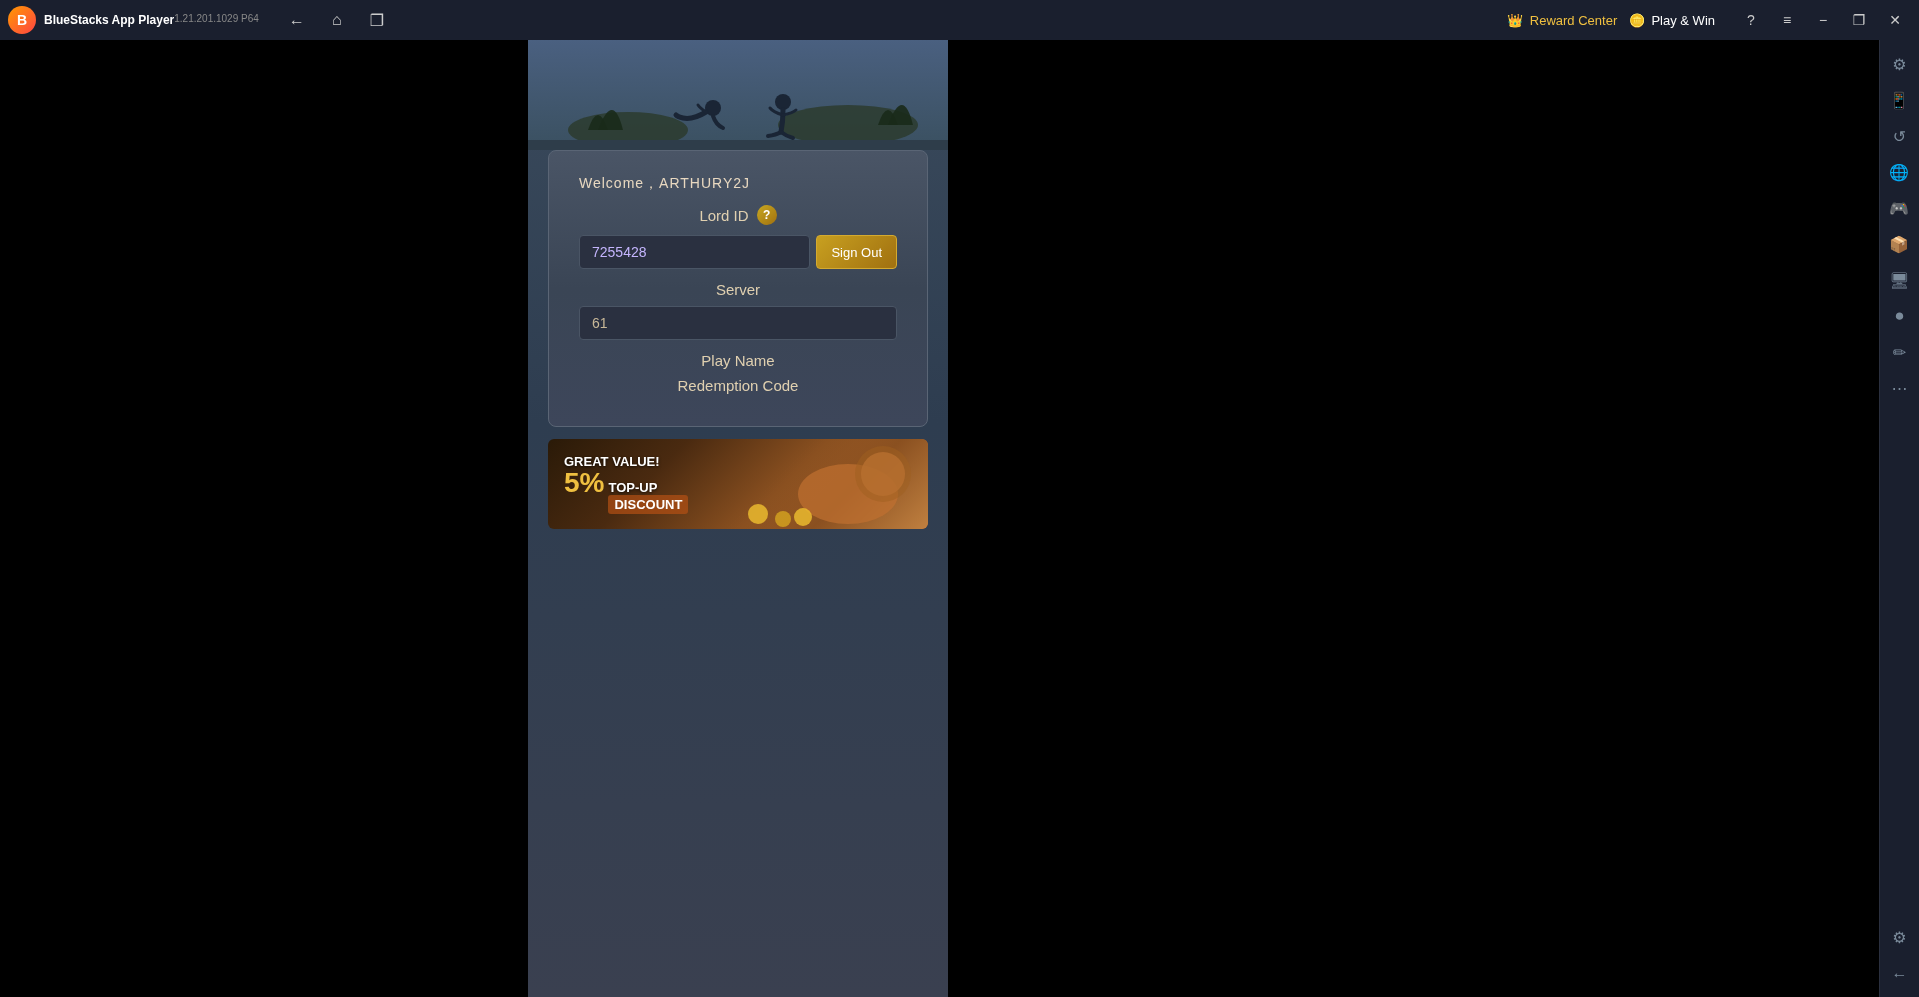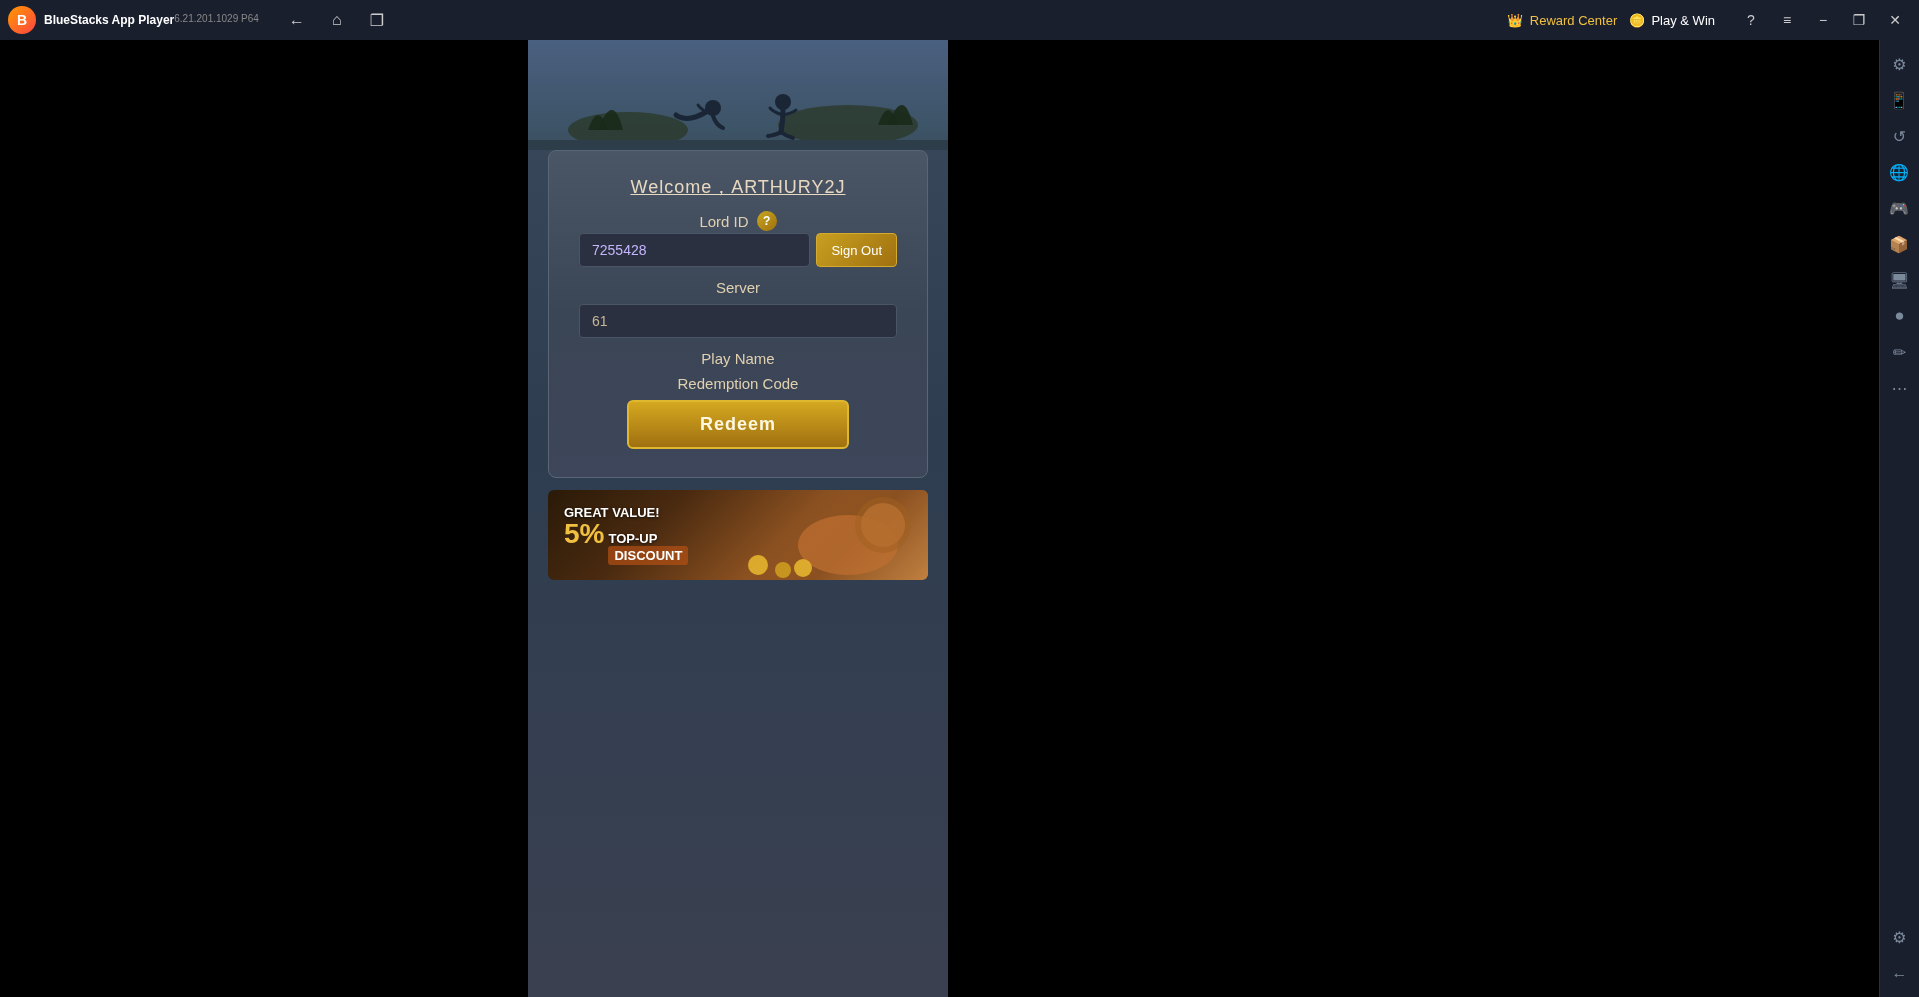--- a/index.html
+++ b/index.html
@@ -156,34 +156,33 @@
     .dialog-panel {
       background: linear-gradient(180deg, #4a5566 0%, #3a4555 50%, #3d465a 100%);
       border: 1px solid #5a6575;
       border-radius: 8px;
       margin: 0 20px;
       padding: 24px 30px;
       flex-shrink: 0;
     }
 
     .welcome-text {
-      text-align: center;
+      text-align: left;
       color: #e8d8c0;
-      font-size: 18px;
+      font-size: 14px;
       margin-bottom: 12px;
       letter-spacing: 1px;
-      text-decoration: underline;
     }
 
     .lord-id-row {
       display: flex;
       align-items: center;
       justify-content: center;
       gap: 8px;
-      margin-bottom: 2px;
+      margin-bottom: 10px;
     }
     .lord-id-label {
       color: #e0d0b0;
       font-size: 15px;
     }
     .question-badge {
       width: 20px;
       height: 20px;
       border-radius: 50%;
       background: linear-gradient(135deg, #c8a820, #a07010);
@@ -356,21 +355,21 @@
     }
   </style>
 </head>
 <body>
 
 <div class="title-bar">
   <div class="title-bar-left">
     <div class="app-logo">B</div>
     <div class="app-title-text">
       <span class="app-name">BlueStacks App Player</span>
-      <span class="app-version">6.21.201.1029  P64</span>
+      <span class="app-version">1.21.201.1029  P64</span>
     </div>
     <div class="title-bar-nav">
       <div class="nav-icon-btn">←</div>
       <div class="nav-icon-btn">⌂</div>
       <div class="nav-icon-btn">❐</div>
     </div>
   </div>
   <div class="title-bar-right">
     <div class="reward-center">
       <span>👑</span>
@@ -453,21 +452,20 @@
       <div class="section-label">Server</div>
       <input class="readonly-field" type="text" readonly="" value="61" style="">
 
       
       <div class="section-label">Play Name</div>
 
       
       <div class="section-label">Redemption Code</div>
 
       
-      <button class="redeem-btn">Redeem</button>
     </div>
 
     <div class="banner-area">
       <div class="banner-text-area">
         <div class="banner-great">
           <span>GREAT</span> <span>VALUE!</span>
         </div>
         <div style="display:flex; align-items:baseline; gap:4px;">
           <span class="banner-percent">5%</span>
           <div>

